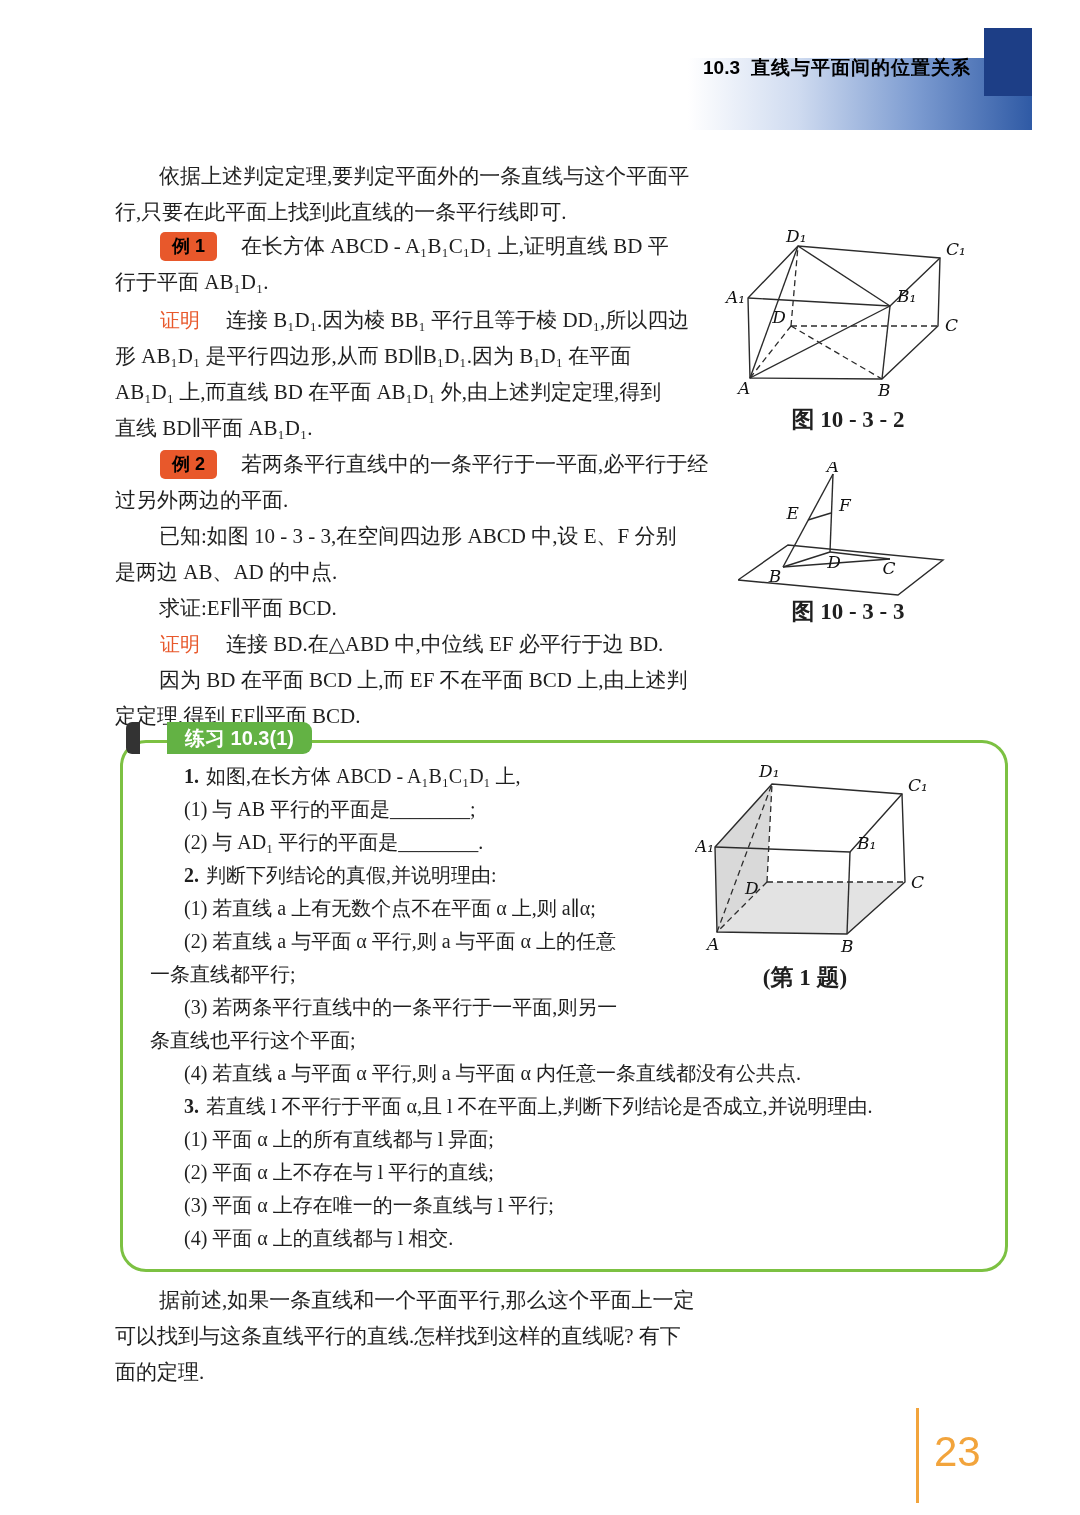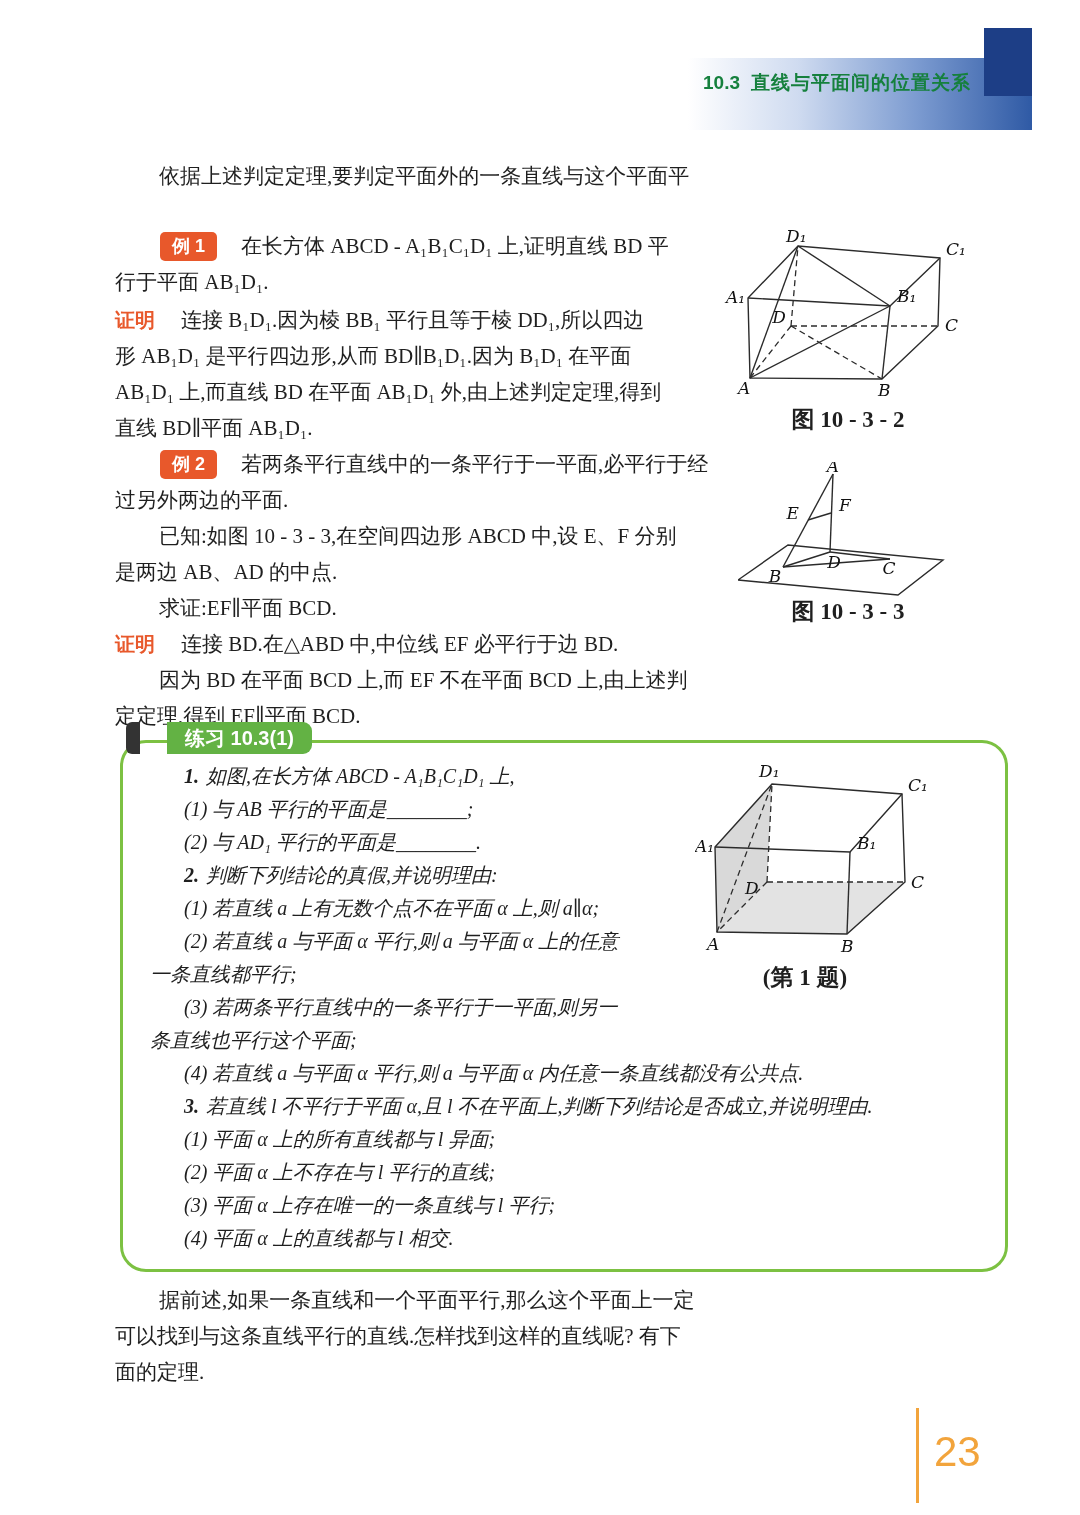--- a/index.html
+++ b/index.html
@@ -3,54 +3,54 @@
 <meta charset="utf-8">
 <style>
   html,body{margin:0;padding:0;background:#ffffff;}
   .page{position:relative;width:1080px;height:1515px;background:#ffffff;overflow:hidden;
         font-family:"Liberation Serif","DejaVu Serif",serif;color:#1f1f1f;}
 
   
   .header-band{position:absolute;left:688px;top:58px;width:344px;height:72px;
     background:linear-gradient(90deg,rgba(255,255,255,0) 0%,#cfdbf0 32%,#7d9cd1 66%,#2f5aa5 100%);}
   .header-corner{position:absolute;left:984px;top:28px;width:48px;height:68px;background:#1d3e86;}
-  .header-text{position:absolute;left:703px;top:70px;width:268px;display:flex;justify-content:space-between;
-    align-items:baseline;font-family:"Liberation Sans",sans-serif;font-weight:bold;color:#15803d;z-index:3;}
+  .header-text{position:absolute;left:703px;top:55px;width:268px;display:flex;justify-content:space-between;
+    align-items:baseline;font-family:"Liberation Sans",sans-serif;font-weight:bold;color:#000000;z-index:3;}
   .header-section{font-size:19px;}
   .header-title{font-size:19px;letter-spacing:1px;}
 
   
   .para{position:absolute;left:115px;width:665px;}
   .line{height:36px;line-height:36px;font-size:21px;white-space:nowrap;}
   .indent{padding-left:44px;}
   .with-badge{display:flex;align-items:center;}
-  .badge-orange{display:inline-block;margin-left:45px;margin-right:24px;background:#e8582b;color:#ffffff;
+  .badge-orange{display:inline-block;margin-left:45px;margin-right:24px;background:#e8582b;color:#000000;
     font-family:"Liberation Sans",sans-serif;font-weight:bold;font-size:18px;line-height:29px;height:29px;
     padding:0 12px;border-radius:5px;flex:0 0 auto;}
-  .proof-label{color:#e8582b;font-weight:bold;margin-right:26px;
+  .proof-label{color:#e8582b;font-weight:normal;margin-left:45px;margin-right:26px;
     font-family:"Liberation Sans",sans-serif;font-size:20px;flex:0 0 auto;}
 
   
   .figure{position:absolute;}
   .fig-caption{position:absolute;font-weight:bold;font-size:23px;text-align:center;white-space:nowrap;}
   .fig-label{font-style:italic;font-size:17px;fill:#111111;font-family:"DejaVu Serif","Liberation Serif",serif;}
   .edge{stroke:#2b2b2b;stroke-width:1.4;fill:none;}
   .edge-dash{stroke:#2b2b2b;stroke-width:1.3;fill:none;stroke-dasharray:6 4;}
   .face-shade{fill:#d9d9d9;stroke:none;}
   .face-shade2{fill:#e3e3e3;stroke:none;}
 
   
   .exercise-box{position:absolute;left:120px;top:740px;width:888px;height:532px;
     border:3px solid #7cc142;border-radius:26px;box-sizing:border-box;}
   .exercise-badge{position:absolute;left:126px;top:722px;display:flex;height:32px;z-index:4;gap:27px;}
   .badge-notch{width:14px;height:32px;background:#333333;border-radius:6px 0 0 6px;}
   .badge-green{background:#63b244;color:#ffffff;font-family:"Liberation Sans",sans-serif;font-weight:bold;
     font-size:20px;line-height:32px;padding:0 18px;border-radius:0 9px 9px 0;}
   .exercise-content{position:absolute;left:150px;top:760px;width:848px;z-index:2;}
-  .xline{height:33px;line-height:33px;font-size:20px;white-space:nowrap;font-style:italic;}
+  .xline{height:33px;line-height:33px;font-size:20px;white-space:nowrap;}
   .xindent{padding-left:34px;}
   .bold{font-weight:bold;margin-right:7px;}
 
   
   .footer-rule{position:absolute;left:916px;top:1408px;width:3px;height:95px;background:#f2a43c;}
   .page-number{position:absolute;left:934px;top:1428px;font-family:"Liberation Sans",sans-serif;
     font-size:42px;color:#f2a43c;}
 </style>
 </head>
 <body>
@@ -59,20 +59,21 @@
 
   <div class="header-band"></div>
   <div class="header-corner"></div>
   <div class="header-text">
     <span class="header-section">10.3</span>
     <span class="header-title">直线与平面间的位置关系</span>
   </div>
 
   <div class="para" style="top:158px;">
     <div class="line indent">依据上述判定定理,要判定平面外的一条直线与这个平面平</div>
+    <div class="line">行,只要在此平面上找到此直线的一条平行线即可.</div>
   </div>
 
   <div class="para" style="top:228px;">
     <div class="line with-badge">
       <span class="badge-orange">例 1</span>
       <span>在长方体 ABCD - A₁B₁C₁D₁ 上,证明直线 BD 平</span>
     </div>
     <div class="line">行于平面 AB₁D₁.</div>
   </div>
 

